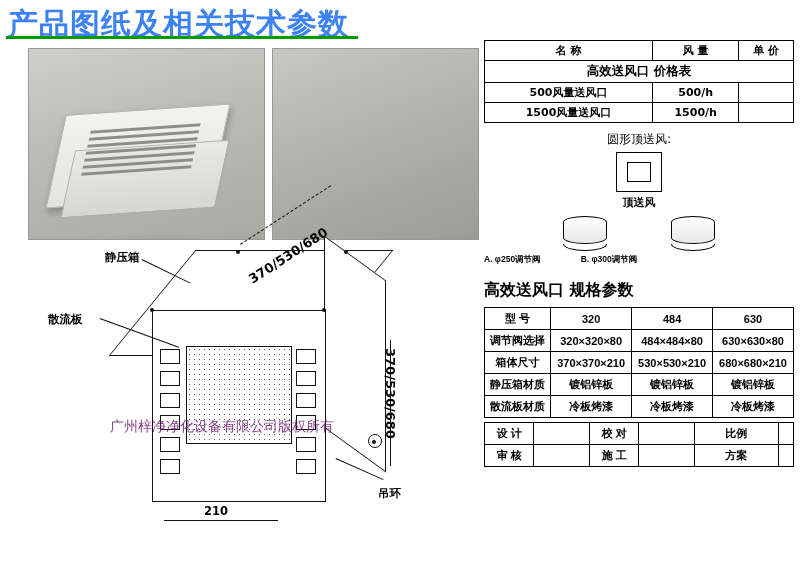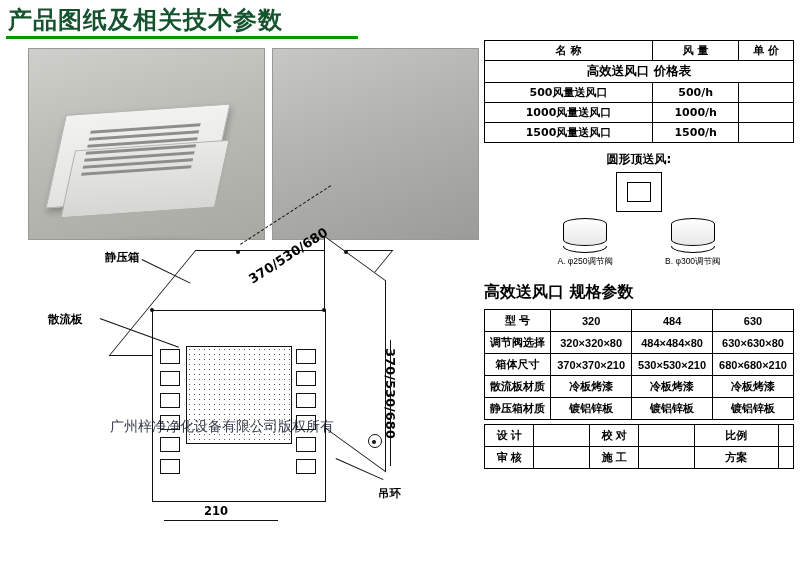--- a/index.html
+++ b/index.html
@@ -8,21 +8,21 @@
     background:#ffffff;
     font-family:"Liberation Sans","DejaVu Sans",sans-serif;
     position:relative;
     overflow:hidden;
   }
   .page{position:absolute;left:0;top:0;width:800px;height:573px;}
 
   
   .title{
     position:absolute;left:8px;top:4px;
-    font-size:24px;font-weight:bold;color:#14532d;
+    font-size:30px;font-weight:bold;color:#3b82f6;
     letter-spacing:1px;
     font-family:"DejaVu Sans",sans-serif;
     white-space:nowrap;
   }
   .title-underline{
     position:absolute;left:6px;top:36px;width:352px;height:3px;background:#009900;
   }
 
   
   .photo{position:absolute;border:1px solid #999;background:#d9d9d9;overflow:hidden;}
@@ -90,48 +90,48 @@
   .dimline{position:absolute;background:#111;height:1px;}
   .dimlineV{position:absolute;background:#111;width:1px;}
   .lbl{position:absolute;font-size:11.5px;color:#000;white-space:nowrap;
        font-family:"DejaVu Sans",sans-serif;}
   .lbl-b{font-weight:bold;}
   .rot-n{transform:rotate(-33deg);transform-origin:0 0;font-size:13px;font-weight:bold;}
   .rot-v{transform:rotate(90deg);transform-origin:0 0;font-size:13px;font-weight:bold;}
 
   .watermark{
     position:absolute;left:110px;top:418px;
-    font-size:14px;color:#0f172a;opacity:.85;white-space:nowrap;
+    font-size:14px;color:#701a75;opacity:.85;white-space:nowrap;
     font-family:"DejaVu Sans",sans-serif;
   }
 
   
   .right{position:absolute;left:484px;top:40px;width:310px;}
 
   table.t{border-collapse:collapse;width:100%;font-size:11px;
           font-family:"DejaVu Sans",sans-serif;}
   table.t td,table.t th{border:1px solid #000;text-align:center;padding:2px 1px;
           font-weight:bold;white-space:nowrap;}
   .price-title{font-size:12.5px;font-weight:bold;}
 
-  .mid-head{font-size:12px;font-weight:bold;margin:8px 0 4px;text-align:center;
+  .mid-head{font-size:12px;font-weight:normal;margin:8px 0 4px;text-align:center;
             font-family:"DejaVu Sans",sans-serif;}
   .square-icon{width:44px;height:38px;border:1.5px solid #000;margin:0 auto;
        display:flex;align-items:center;justify-content:center;}
   .square-icon span{display:block;width:22px;height:18px;border:1.5px solid #000;}
   .icon-cap{text-align:center;font-size:11px;font-weight:bold;margin-top:3px;}
 
   .valve-row{display:flex;justify-content:center;gap:64px;margin-top:6px;}
   .valve{width:44px;}
   .valve .cyl{
     height:26px;border:1.4px solid #000;border-radius:50%/22%;
     background:linear-gradient(180deg,#fff,#e8e8e8);
   }
   .valve .ring{height:6px;border:1.4px solid #000;border-top:none;border-radius:0 0 50% 50%/0 0 100% 100%;}
-  .valve-caps{display:flex;justify-content:center;gap:52px;font-size:8.5px;margin-top:3px;}
+  .valve-caps{display:flex;gap:40px;font-size:8.5px;margin-top:3px;font-weight:bold;}
 
   .spec-title{font-size:16px;font-weight:bold;margin:14px 0 6px;
               font-family:"DejaVu Sans",sans-serif;}
   table.spec{border-collapse:collapse;width:100%;font-size:11px;}
   table.spec td{border:1px solid #000;text-align:center;padding:3px 1px;font-weight:bold;white-space:nowrap;}
 
   table.sign{border-collapse:collapse;width:100%;font-size:11px;margin-top:4px;}
   table.sign td{border:1px solid #000;padding:3px 2px;font-weight:bold;text-align:center;height:15px;}
   table.sign td.lbl-c{width:16%;}
   table.sign td.blank{width:18%;}
@@ -230,36 +230,32 @@
       </tr>
       <tr>
             <td colspan="3" class="price-title">高效送风口 价格表</td>
           </tr>
       <tr>
         <td>500风量送风口</td>
         <td>500/h</td>
         <td></td>
       </tr>
       <tr>
-        <td>1000风量送风口</td>
-        <td>1000/h</td>
-        <td></td>
-      </tr>
-      <tr>
         <td>1500风量送风口</td>
         <td>1500/h</td>
         <td></td>
       </tr>
     </tbody>
       </table>
 
     <div class="mid-head">圆形顶送风:</div>
     <div class="square-icon">
         <span></span>
       </div>
+    <div class="icon-cap">顶送风</div>
 
     <div class="valve-row">
       <div class="valve">
         <div class="cyl"></div>
           <div class="ring"></div>
       </div>
       <div class="valve">
         <div class="cyl"></div>
           <div class="ring"></div>
       </div>
@@ -284,30 +280,30 @@
         <td>484×484×80</td>
         <td>630×630×80</td>
       </tr>
       <tr>
         <td>箱体尺寸</td>
         <td>370×370×210</td>
         <td>530×530×210</td>
         <td>680×680×210</td>
       </tr>
       <tr>
+        <td>静压箱材质</td>
+        <td>镀铝锌板</td>
+        <td>镀铝锌板</td>
+        <td>镀铝锌板</td>
+      </tr>
+      <tr>
         <td>散流板材质</td>
         <td>冷板烤漆</td>
         <td>冷板烤漆</td>
         <td>冷板烤漆</td>
-      </tr>
-      <tr>
-        <td>静压箱材质</td>
-        <td>镀铝锌板</td>
-        <td>镀铝锌板</td>
-        <td>镀铝锌板</td>
       </tr>
     </tbody>
       </table>
 
     <table class="sign">
       <tbody>
           <tr>
         <td class="lbl-c">设 计</td>
         <td class="blank"></td>
         <td class="lbl-c">校 对</td>

